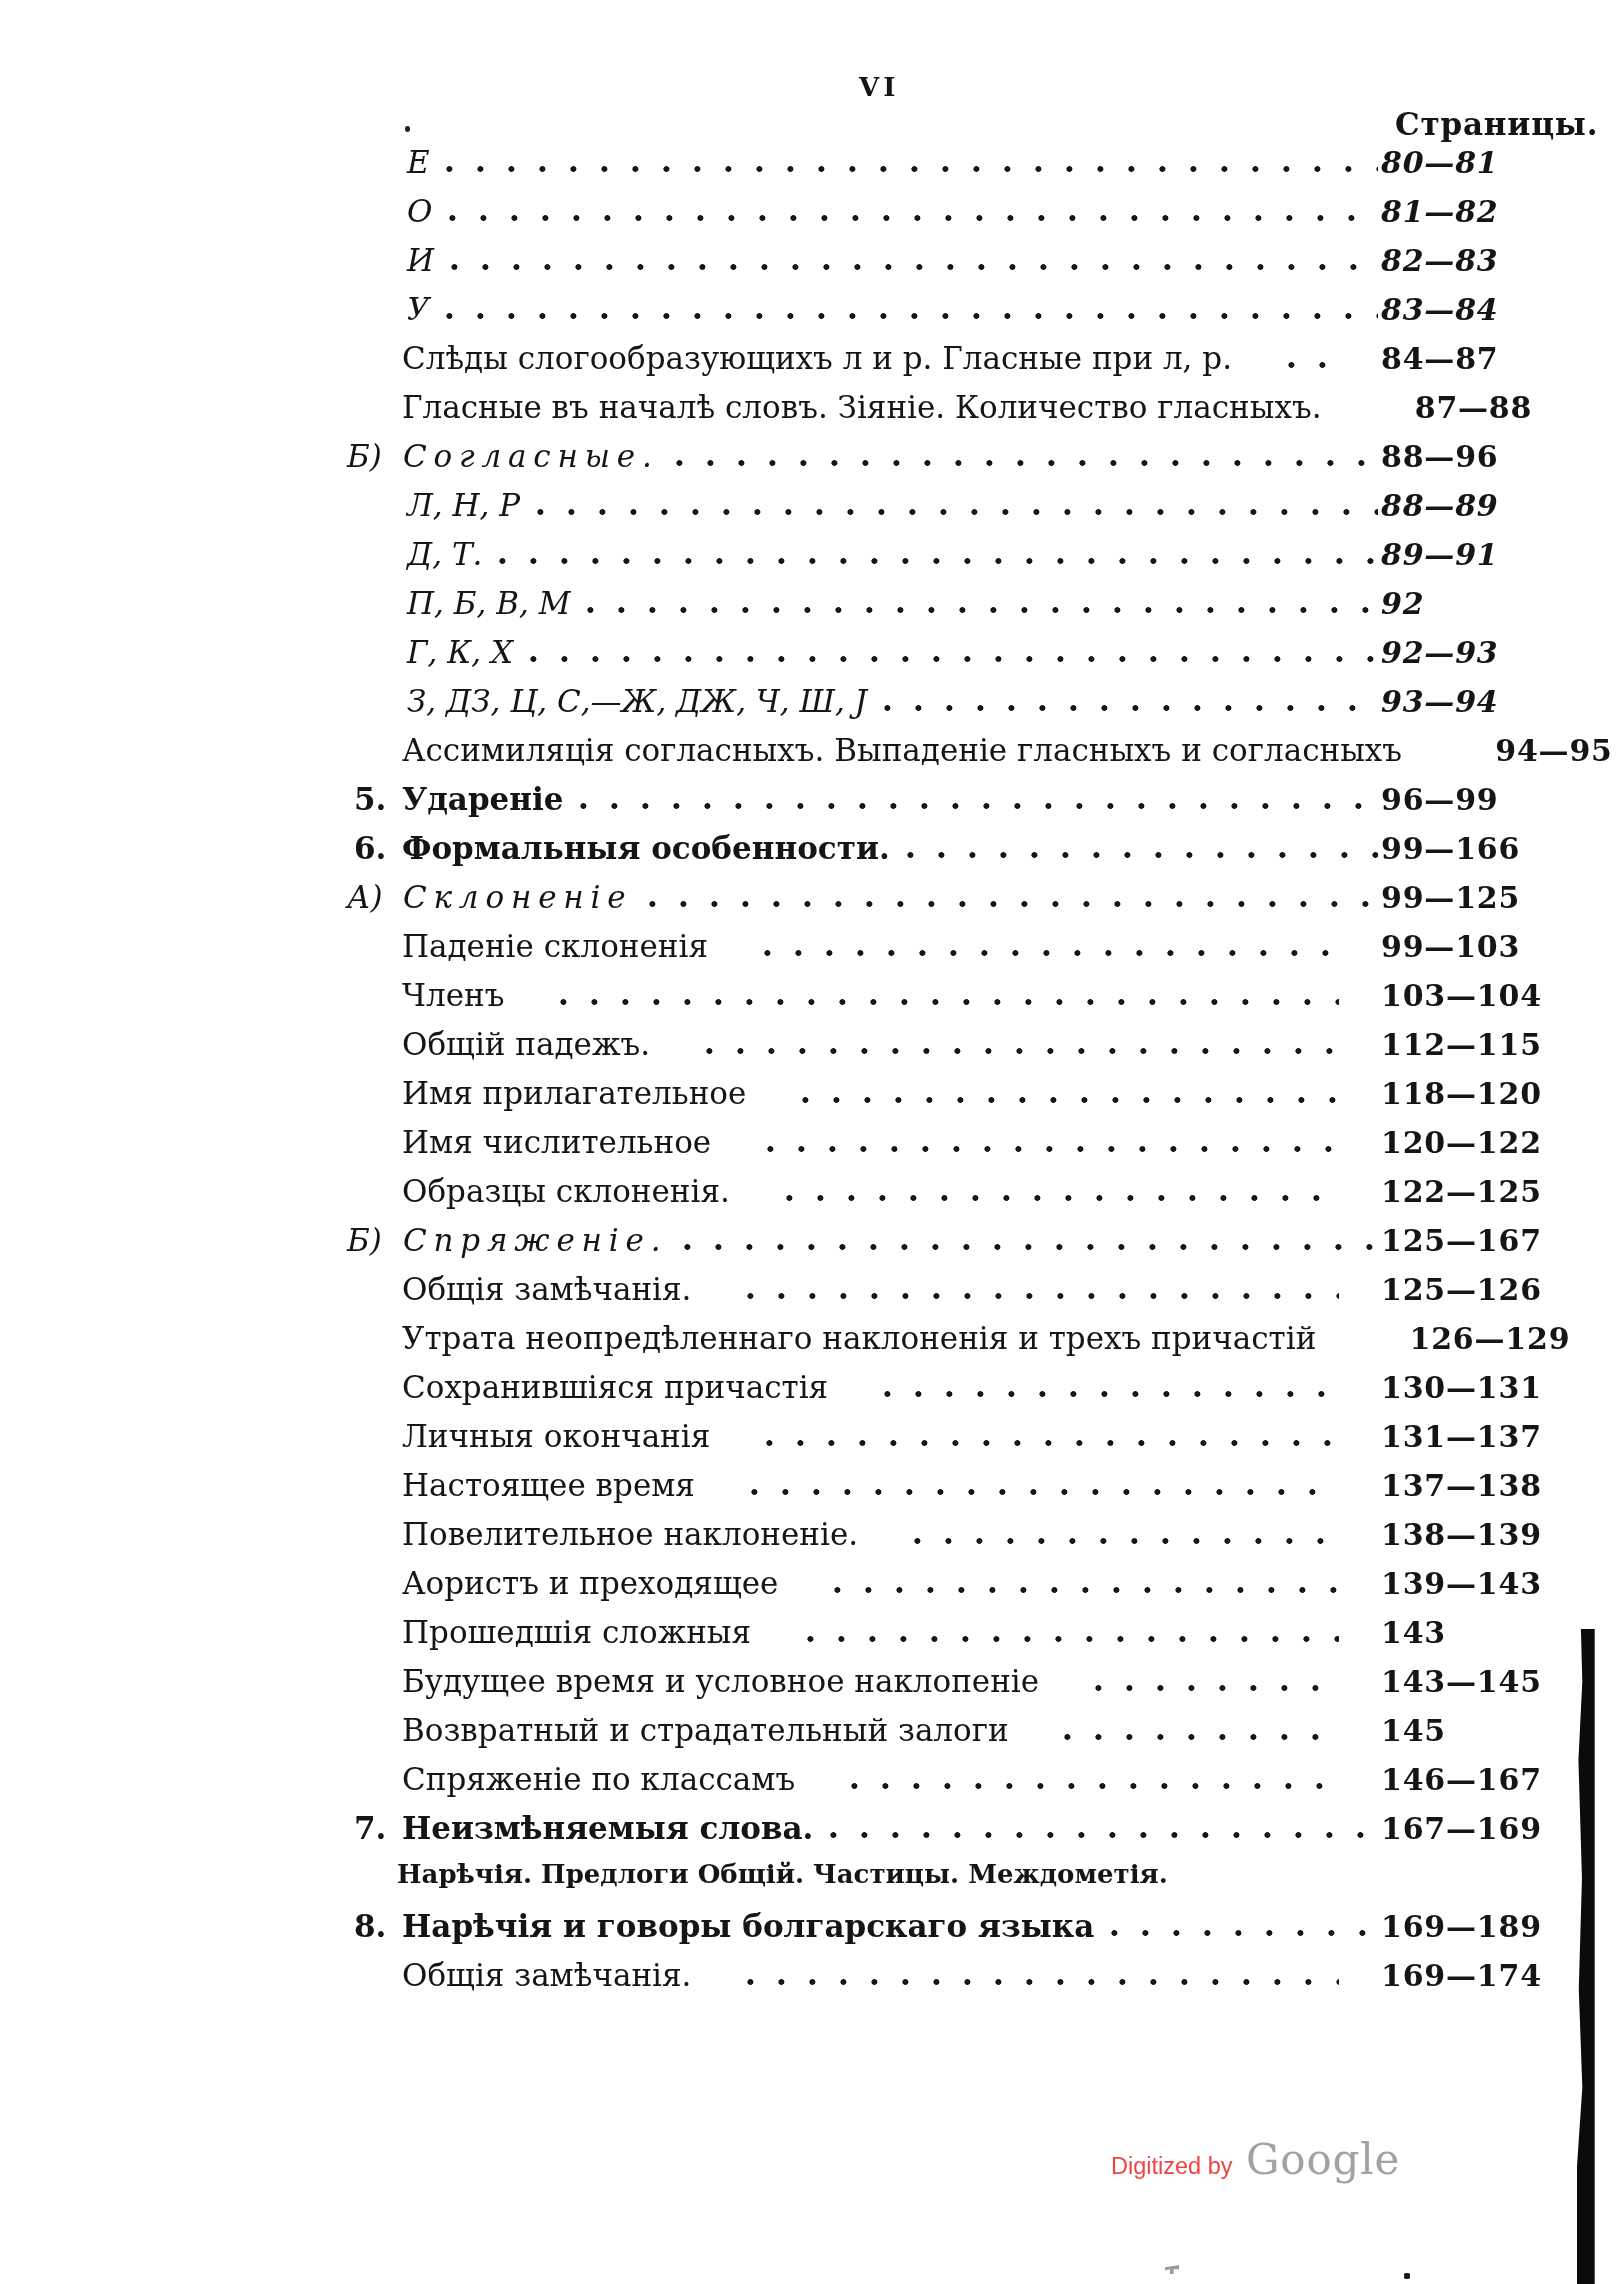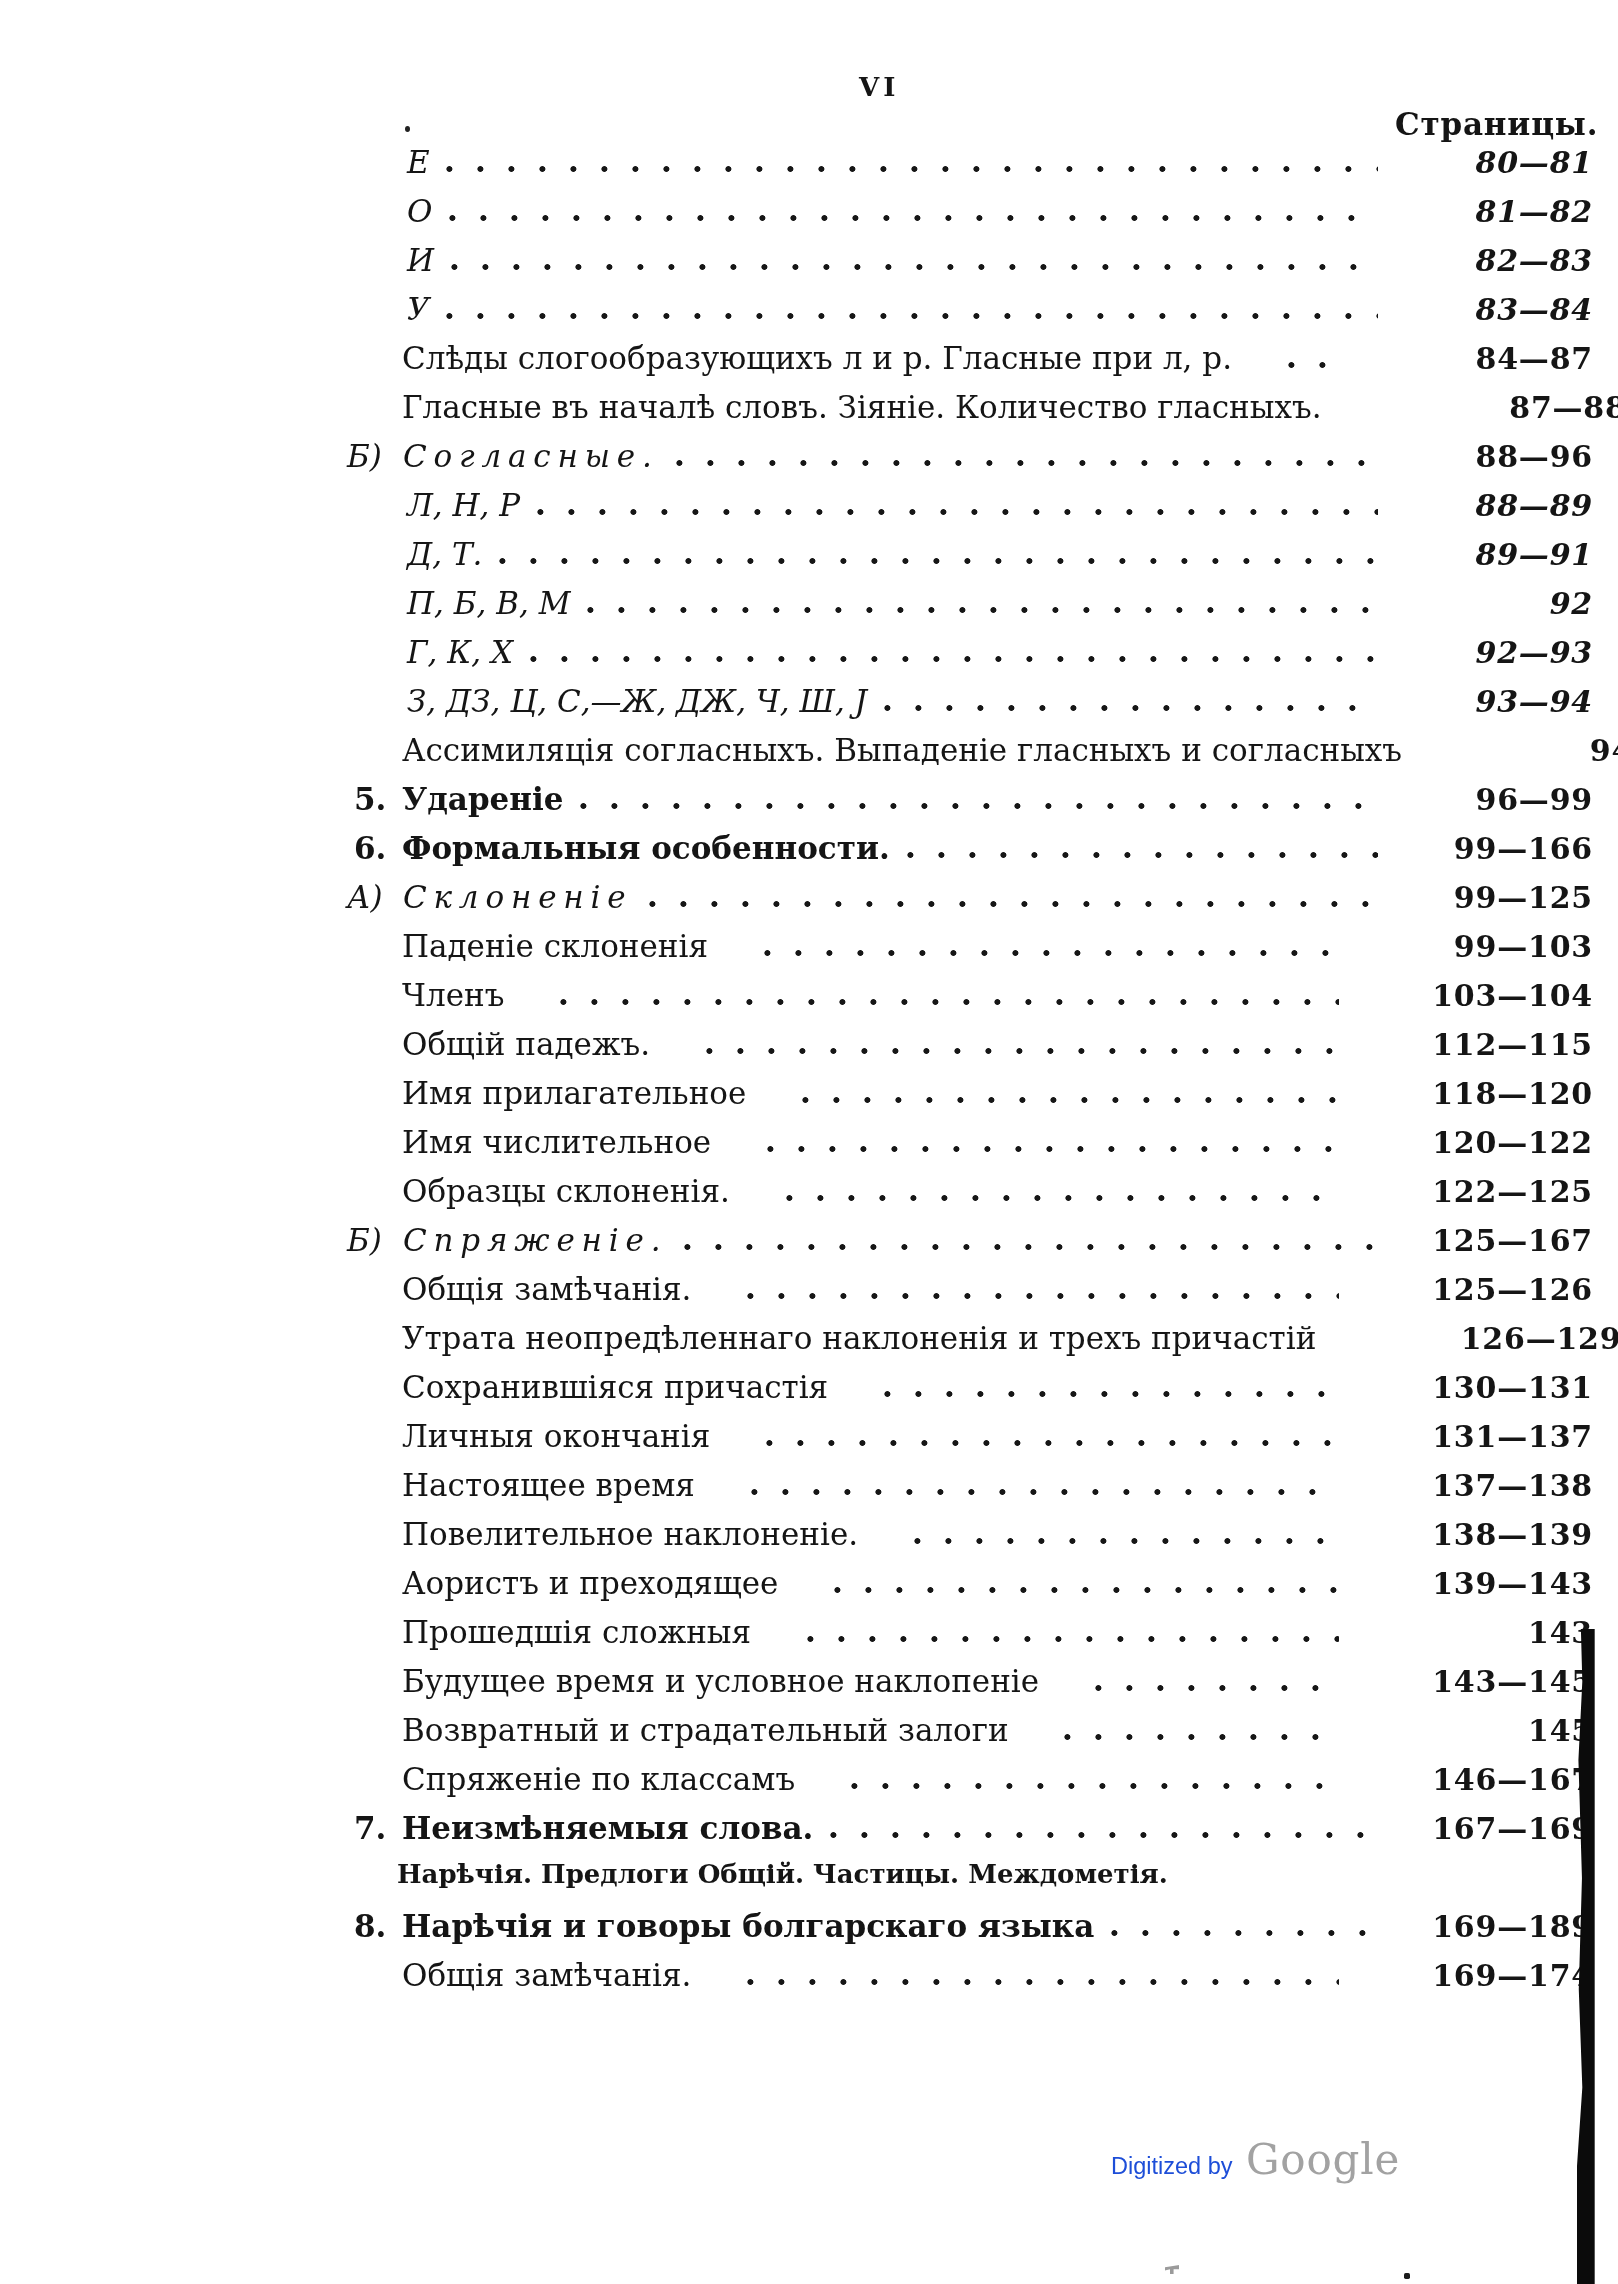--- a/index.html
+++ b/index.html
@@ -35,21 +35,21 @@
     flex:1 1 auto;
     height:0.92em;
     margin-left:11.8px;margin-right:3.4px;
     background-image:radial-gradient(circle at 3.4px 50%, #161616 2.6px, rgba(0,0,0,0) 3.4px);
     background-size:31px 8.4px;
     background-repeat:repeat-x;
     background-position:5px bottom;
   }
   .row .pages{
     flex:0 0 auto;width:212px;
-    text-align:right;
+    text-align:left;
     font-weight:bold;font-size:30px;
     letter-spacing:0.8px;
   }
   
   .row.letter{padding-left:407px;font-style:italic;}
   .row.sub{padding-left:402px;gap:39px;}
   .row.section{padding-left:347px;}
   .row.section .prefix{width:56px;font-style:italic;}
   .row.section .txt{font-style:italic;letter-spacing:0.22em;}
   .row.numbered{padding-left:354px;}
@@ -66,21 +66,21 @@
   .speck-b{position:absolute;left:1404px;top:2273px;width:5.9px;height:5.9px;border-radius:1.7px;background:#1c1c1c;}
   .speck-c{position:absolute;left:1165px;top:2265px;width:14.3px;height:9.2px;background:#9b9b9b;
     clip-path:polygon(0 25%,100% 0,100% 45%,60% 45%,60% 100%,35% 100%,35% 45%,0 60%);}
   
   .watermark{
     position:absolute;left:1111px;top:2135px;
     display:flex;align-items:baseline;gap:13.5px;
   }
   .watermark .dby{
     font-family:"Liberation Sans","DejaVu Sans",sans-serif;
-    font-size:23.5px;color:#1d4ed8;
+    font-size:23.5px;color:#ef4444;
   }
   .watermark .glogo{
     font-family:"DejaVu Serif","Liberation Serif",serif;
     font-size:42px;color:#a2a2a2;letter-spacing:0.8px;
   }
 </style>
 </head>
 <body>
 
 <div class="page-roman">VI</div>

